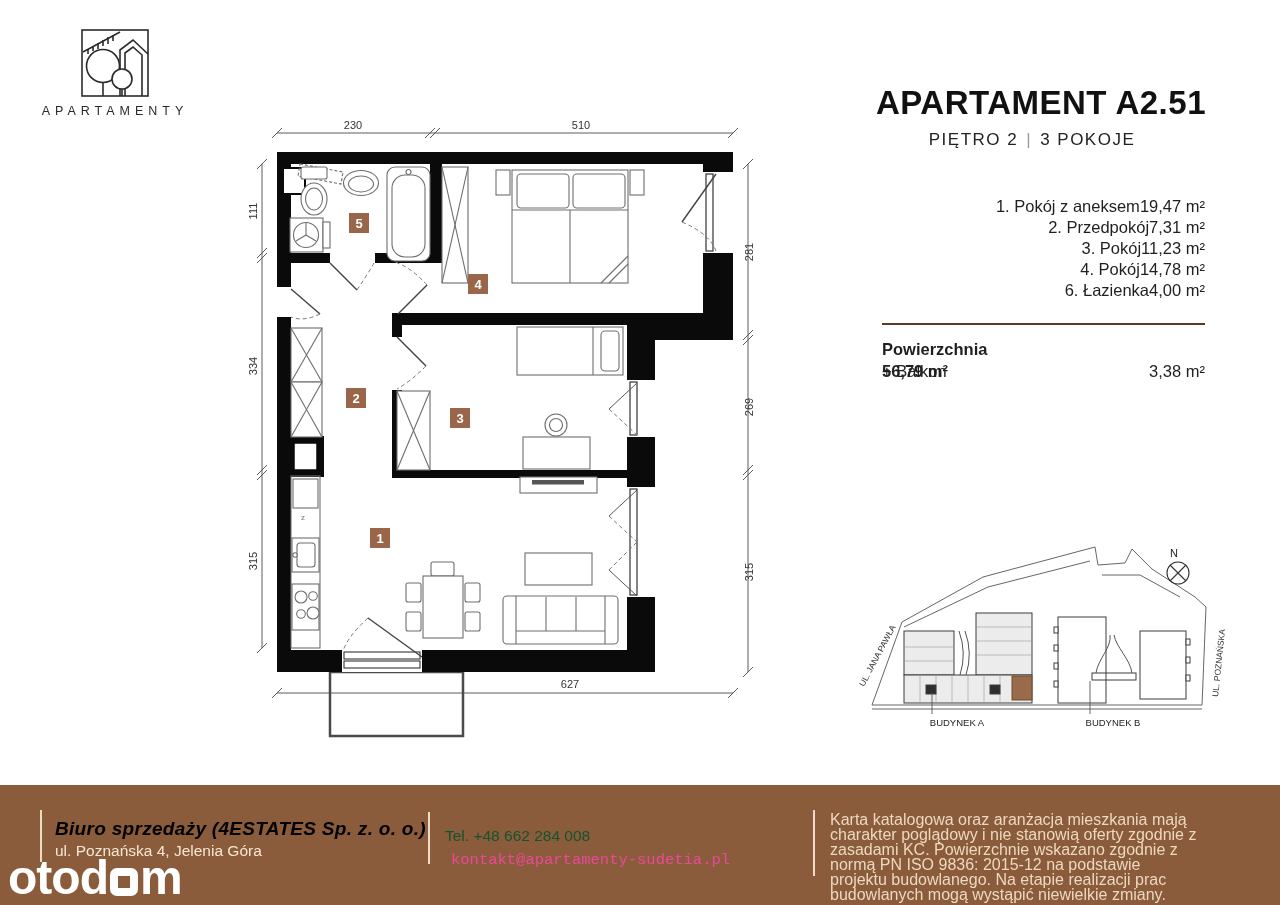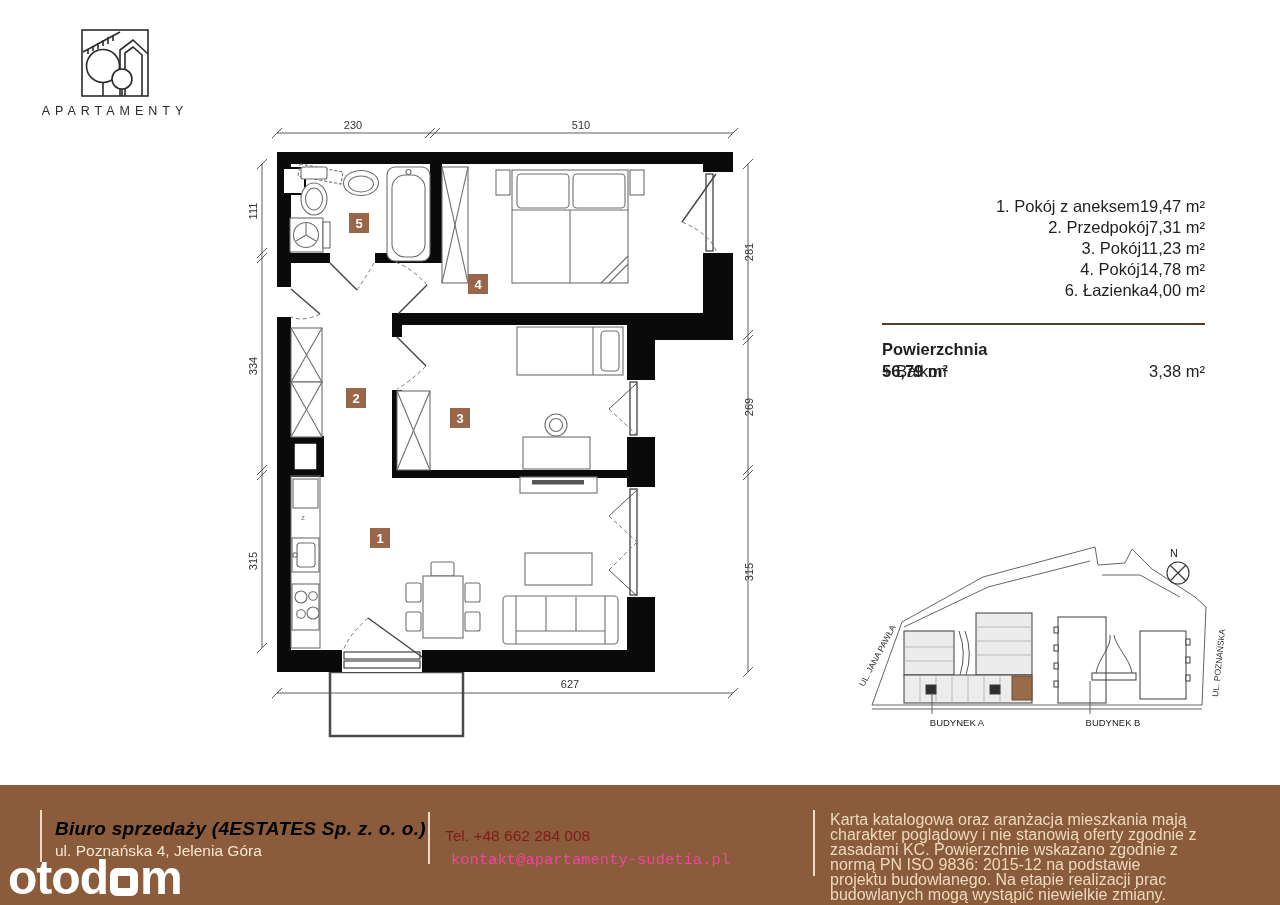--- a/index.html
+++ b/index.html
@@ -29,21 +29,21 @@
   .rule { left:882px; top:323px; width:323px; height:2px; background:#5a3a28; }
   .sum { left:882px; top:338px; width:323px; font-size:16.5px; }
   .sum-row { display:flex; justify-content:space-between; height:22px; line-height:22px; }
   .bold { font-weight:700;flex-direction:column; }
 
   
   .footer { left:0; top:785px; width:1280px; height:120px; background:#8a5c3c; }
   .fsep { position:absolute; width:2px; background:rgba(248,233,212,0.9); }
   .f-title { left:55px; top:818px; font-size:19px; font-weight:700; color:#000000; letter-spacing:0.3px;font-style:italic; }
   .f-addr  { left:55px; top:842px; font-size:15.5px; color:#f6e7d2; }
-  .f-phone { left:445px; top:827px; font-size:15.5px; color:#7f1d1d; }
+  .f-phone { left:445px; top:827px; font-size:15.5px; color:#14532d; }
   .f-email { left:451px; top:851px; font-size:15.5px; color:#ec4899;font-family:Liberation Mono, monospace; }
   .f-legal { left:830px; top:812px; width:367px; font-size:16px; line-height:15px; color:#eed9bf; }
 
   .watermark { left:8px; top:850px; color:#fff; font-weight:700; font-size:48px; letter-spacing:-1px; z-index:5; white-space:nowrap; }
   .watermark .sq { display:inline-block; width:28px; height:28px; border:8px solid #fff; border-radius:7px; box-sizing:border-box; vertical-align:-2px; margin:0 2px; }
 
   svg text { font-family:"Liberation Sans", sans-serif; }
 </style>
 </head>
 <body>
@@ -65,20 +65,26 @@
         <path d="M 45 68 L 45 25 L 53 19 L 62 27 L 62 68"></path>
         <circle cx="23" cy="38" r="16.5" fill="#ffffff"></circle>
         <line x1="23" y1="54" x2="23" y2="68"></line>
         <circle cx="42" cy="51" r="10" fill="#ffffff"></circle>
         <line x1="42" y1="61" x2="42" y2="68"></line>
       </g>
     </svg>
     <div class="brand-sub">APARTAMENTY</div>
   </div>
 
+  <div class="abs hdr">
+    <div class="hdr-title">APARTAMENT A2.51</div>
+    <div class="hdr-sub">
+      <span>PIĘTRO 2</span><span class="sep">|</span><span>3 POKOJE</span>
+    </div>
+  </div>
 
   <div class="abs rooms">
     <div class="room-row">
       <span>1. Pokój z aneksem</span>
       <span class="room-area">19,47 m²</span>
     </div>
     <div class="room-row">
       <span>2. Przedpokój</span>
       <span class="room-area">7,31 m²</span>
     </div>

